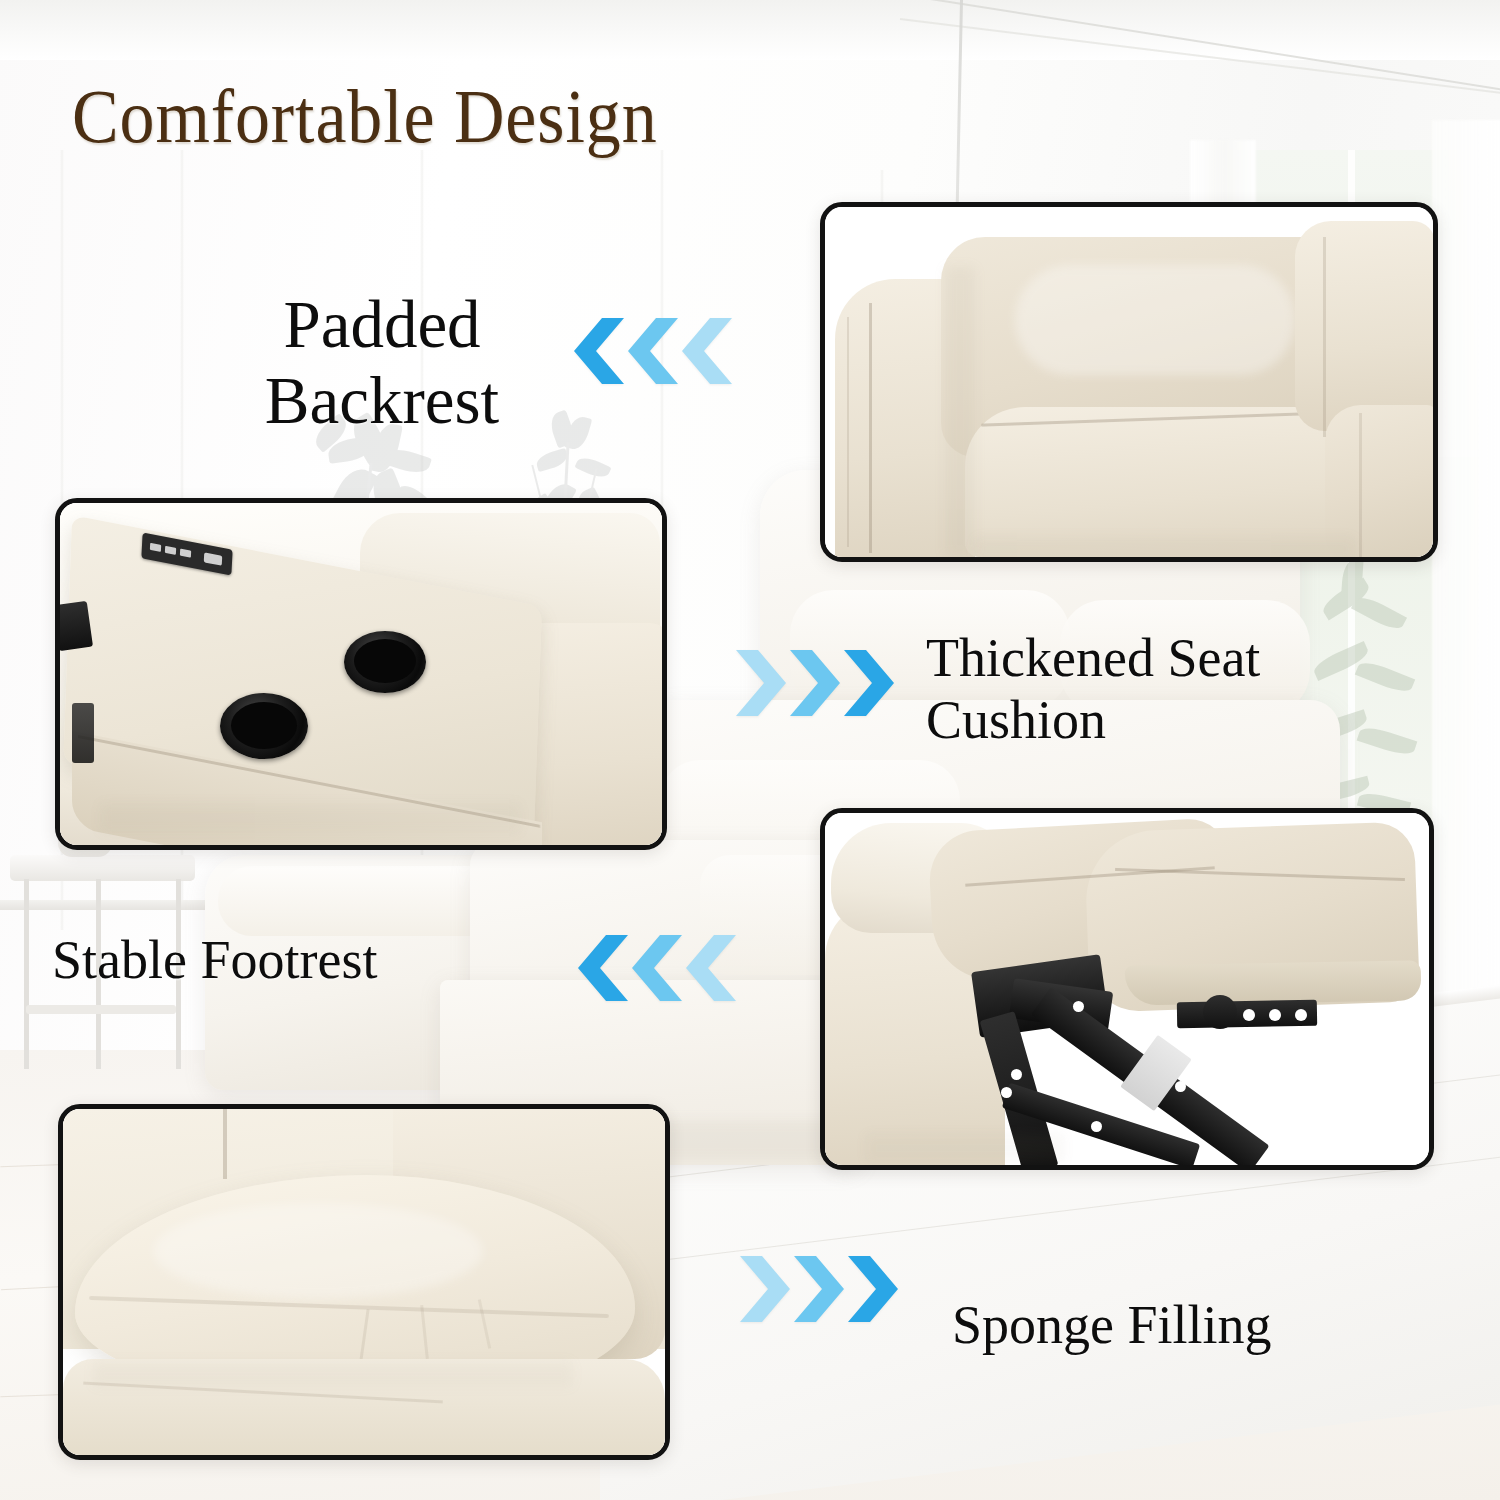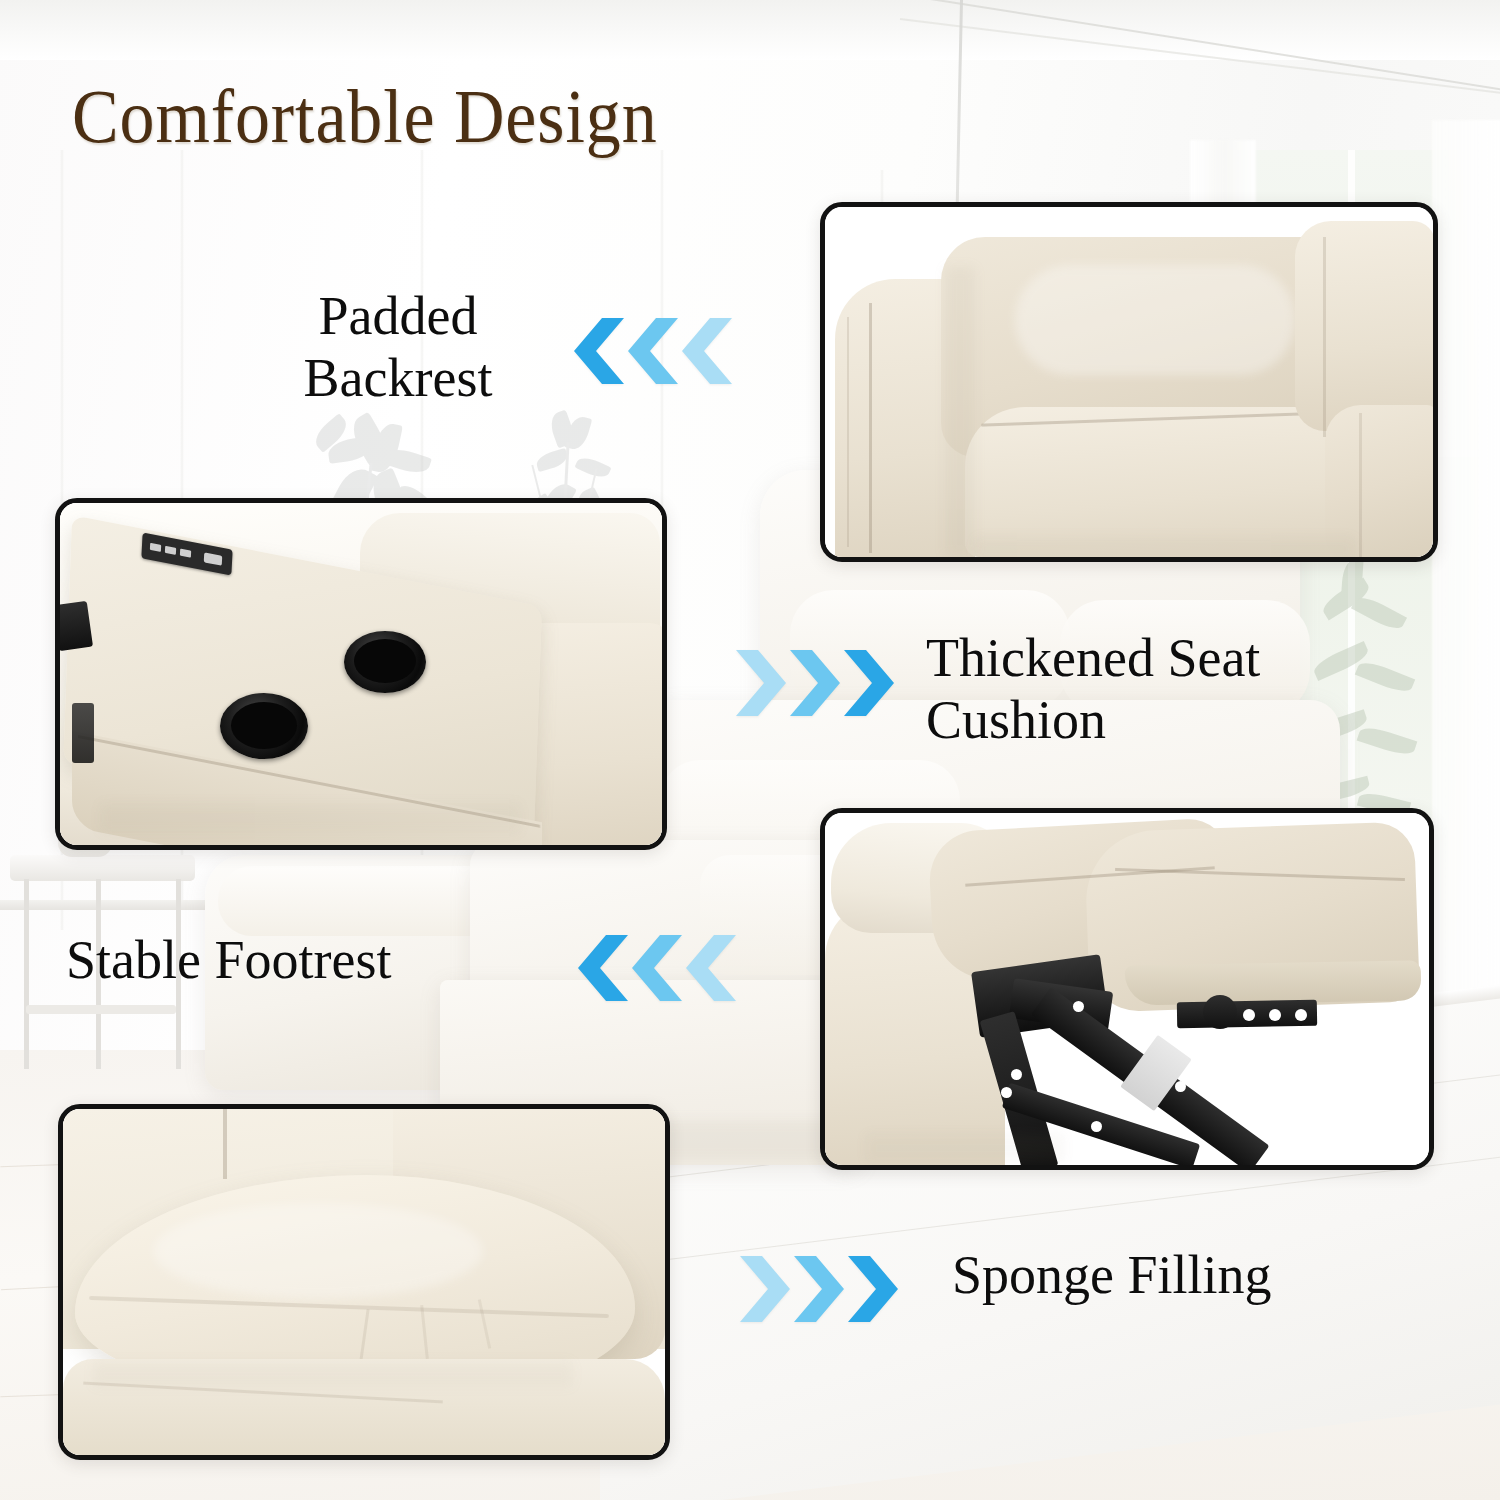--- a/index.html
+++ b/index.html
@@ -115,24 +115,24 @@
 
   
   .feat-label{
     position:absolute;
     font-family:"Liberation Serif", serif;
     color:#0d0d0d;
     line-height:1.14;
     white-space:pre-line;
     text-shadow:0 1px 2px rgba(255,255,255,.9);
   }
-  .lbl-backrest{left:248px;top:286px;font-size:54px;text-align:center;width:300px;}
+  .lbl-backrest{left:232px;top:286px;font-size:67px;text-align:center;width:300px;}
   .lbl-cushion{left:926px;top:628px;font-size:54px;text-align:left;width:480px;}
-  .lbl-footrest{left:66px;top:930px;font-size:54px;width:520px;}
-  .lbl-sponge{left:952px;top:1245px;font-size:54px;width:470px;}
+  .lbl-footrest{left:52px;top:930px;font-size:54px;width:520px;}
+  .lbl-sponge{left:952px;top:1295px;font-size:54px;width:470px;}
   .chev{
     width:100%;height:100%;
     filter:drop-shadow(0 1px 1px rgba(0,0,0,.06));
   }
   .chev-wrap{position:relative;}
 
   
   .panel{
     position:absolute;
     border:5px solid #121212;

